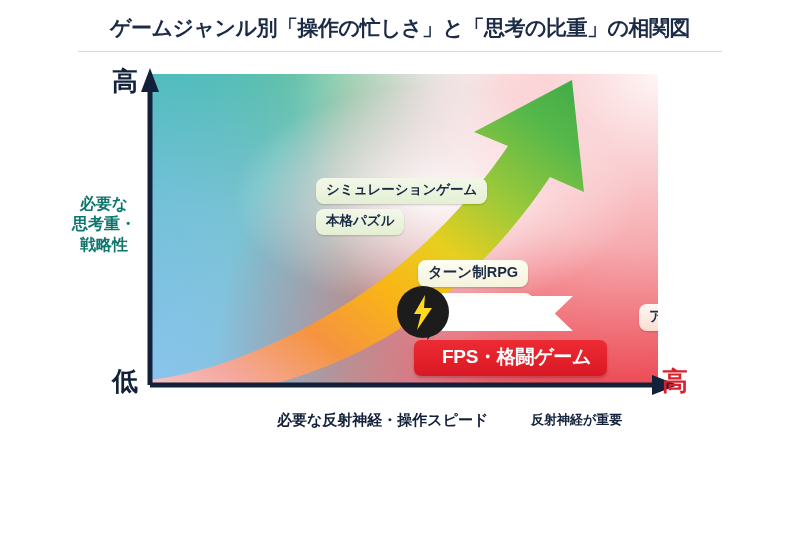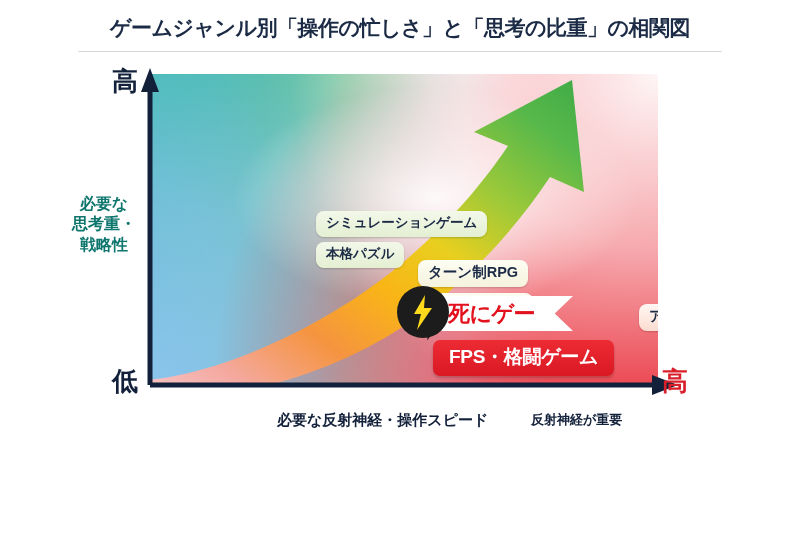--- a/index.html
+++ b/index.html
@@ -139,21 +139,21 @@
     position: absolute;
     border-radius: 8px;
     font-size: 13.5px;
     font-weight: bold;
     color: #1b2a45;
     padding: 5px 10px 6px 10px;
     white-space: nowrap;
     box-shadow: 0 1px 2px rgba(0,0,0,0.18);
     line-height: 1.1;
   }
-  .chip-green { background: linear-gradient(to bottom, #f3f8ea 0%, #e4efd2 100%); margin-top: 33px; }
+  .chip-green { background: linear-gradient(to bottom, #f3f8ea 0%, #e4efd2 100%); }
   .chip-cream { background: linear-gradient(to bottom, #fdfdf3 0%, #f5f3dd 100%); }
   .chip-peach { background: linear-gradient(to bottom, #fff7f3 0%, #fbdcd0 100%); }
 
   #chip-sim   { left: 164px; top: 104px; }
   #chip-hpz   { left: 164px; top: 135px; }
   #chip-trpg  { left: 266px; top: 186px; font-size: 14.5px; }
   #chip-rl    { left: 272px; top: 219px; font-size: 14.5px; }
   #chip-arpg  { left: 487px; top: 230px; font-size: 14.5px; }
 
   
@@ -206,27 +206,27 @@
     position: absolute;
     left: 15px;
     top: 9px;
     width: 22px;
     height: 35px;
   }
 
   
   #chip-fps {
     position: absolute;
-    left: 433px;
+    left: 414px;
     top: 340px;
     background: linear-gradient(to bottom, #ec2b33 0%, #d91824 100%);
     color: #ffffff;
     font-size: 19px;
     font-weight: bold;
-    padding: 6px 16px 8px 16px;
+    padding: 6px 16px 8px 28px;
     border-radius: 7px;
     white-space: nowrap;
     box-shadow: 0 2px 3px rgba(0,0,0,0.2);
     letter-spacing: -0.3px;
     line-height: 1.15;
   }
 </style>
 </head>
 <body>
 
@@ -282,21 +282,20 @@
   <svg class="axis-svg" viewBox="0 0 800 533">
 
     <line x1="150" y1="385" x2="150" y2="88" stroke="#12203a" stroke-width="5"></line>
     <polygon points="150,68 141,92 159,92" fill="#12203a"></polygon>
 
     <line x1="150" y1="385" x2="655" y2="385" stroke="#12203a" stroke-width="5"></line>
     <polygon points="678,385 652,375 652,395" fill="#12203a"></polygon>
   </svg>
 
   <div class="ribbon"></div>
-  <div class="ribbon-text">死にゲー</div>
 
   <div class="bubble">
     <div class="bubble-tail"></div>
     <div class="bubble-circle"></div>
     <svg class="bolt" viewBox="0 0 22 35">
       <polygon points="13,0 2,19 9,19 5,35 20,13 12,13" fill="#ffd91c"></polygon>
     </svg>
   </div>
 
   <div id="chip-fps">FPS・格闘ゲーム</div>

